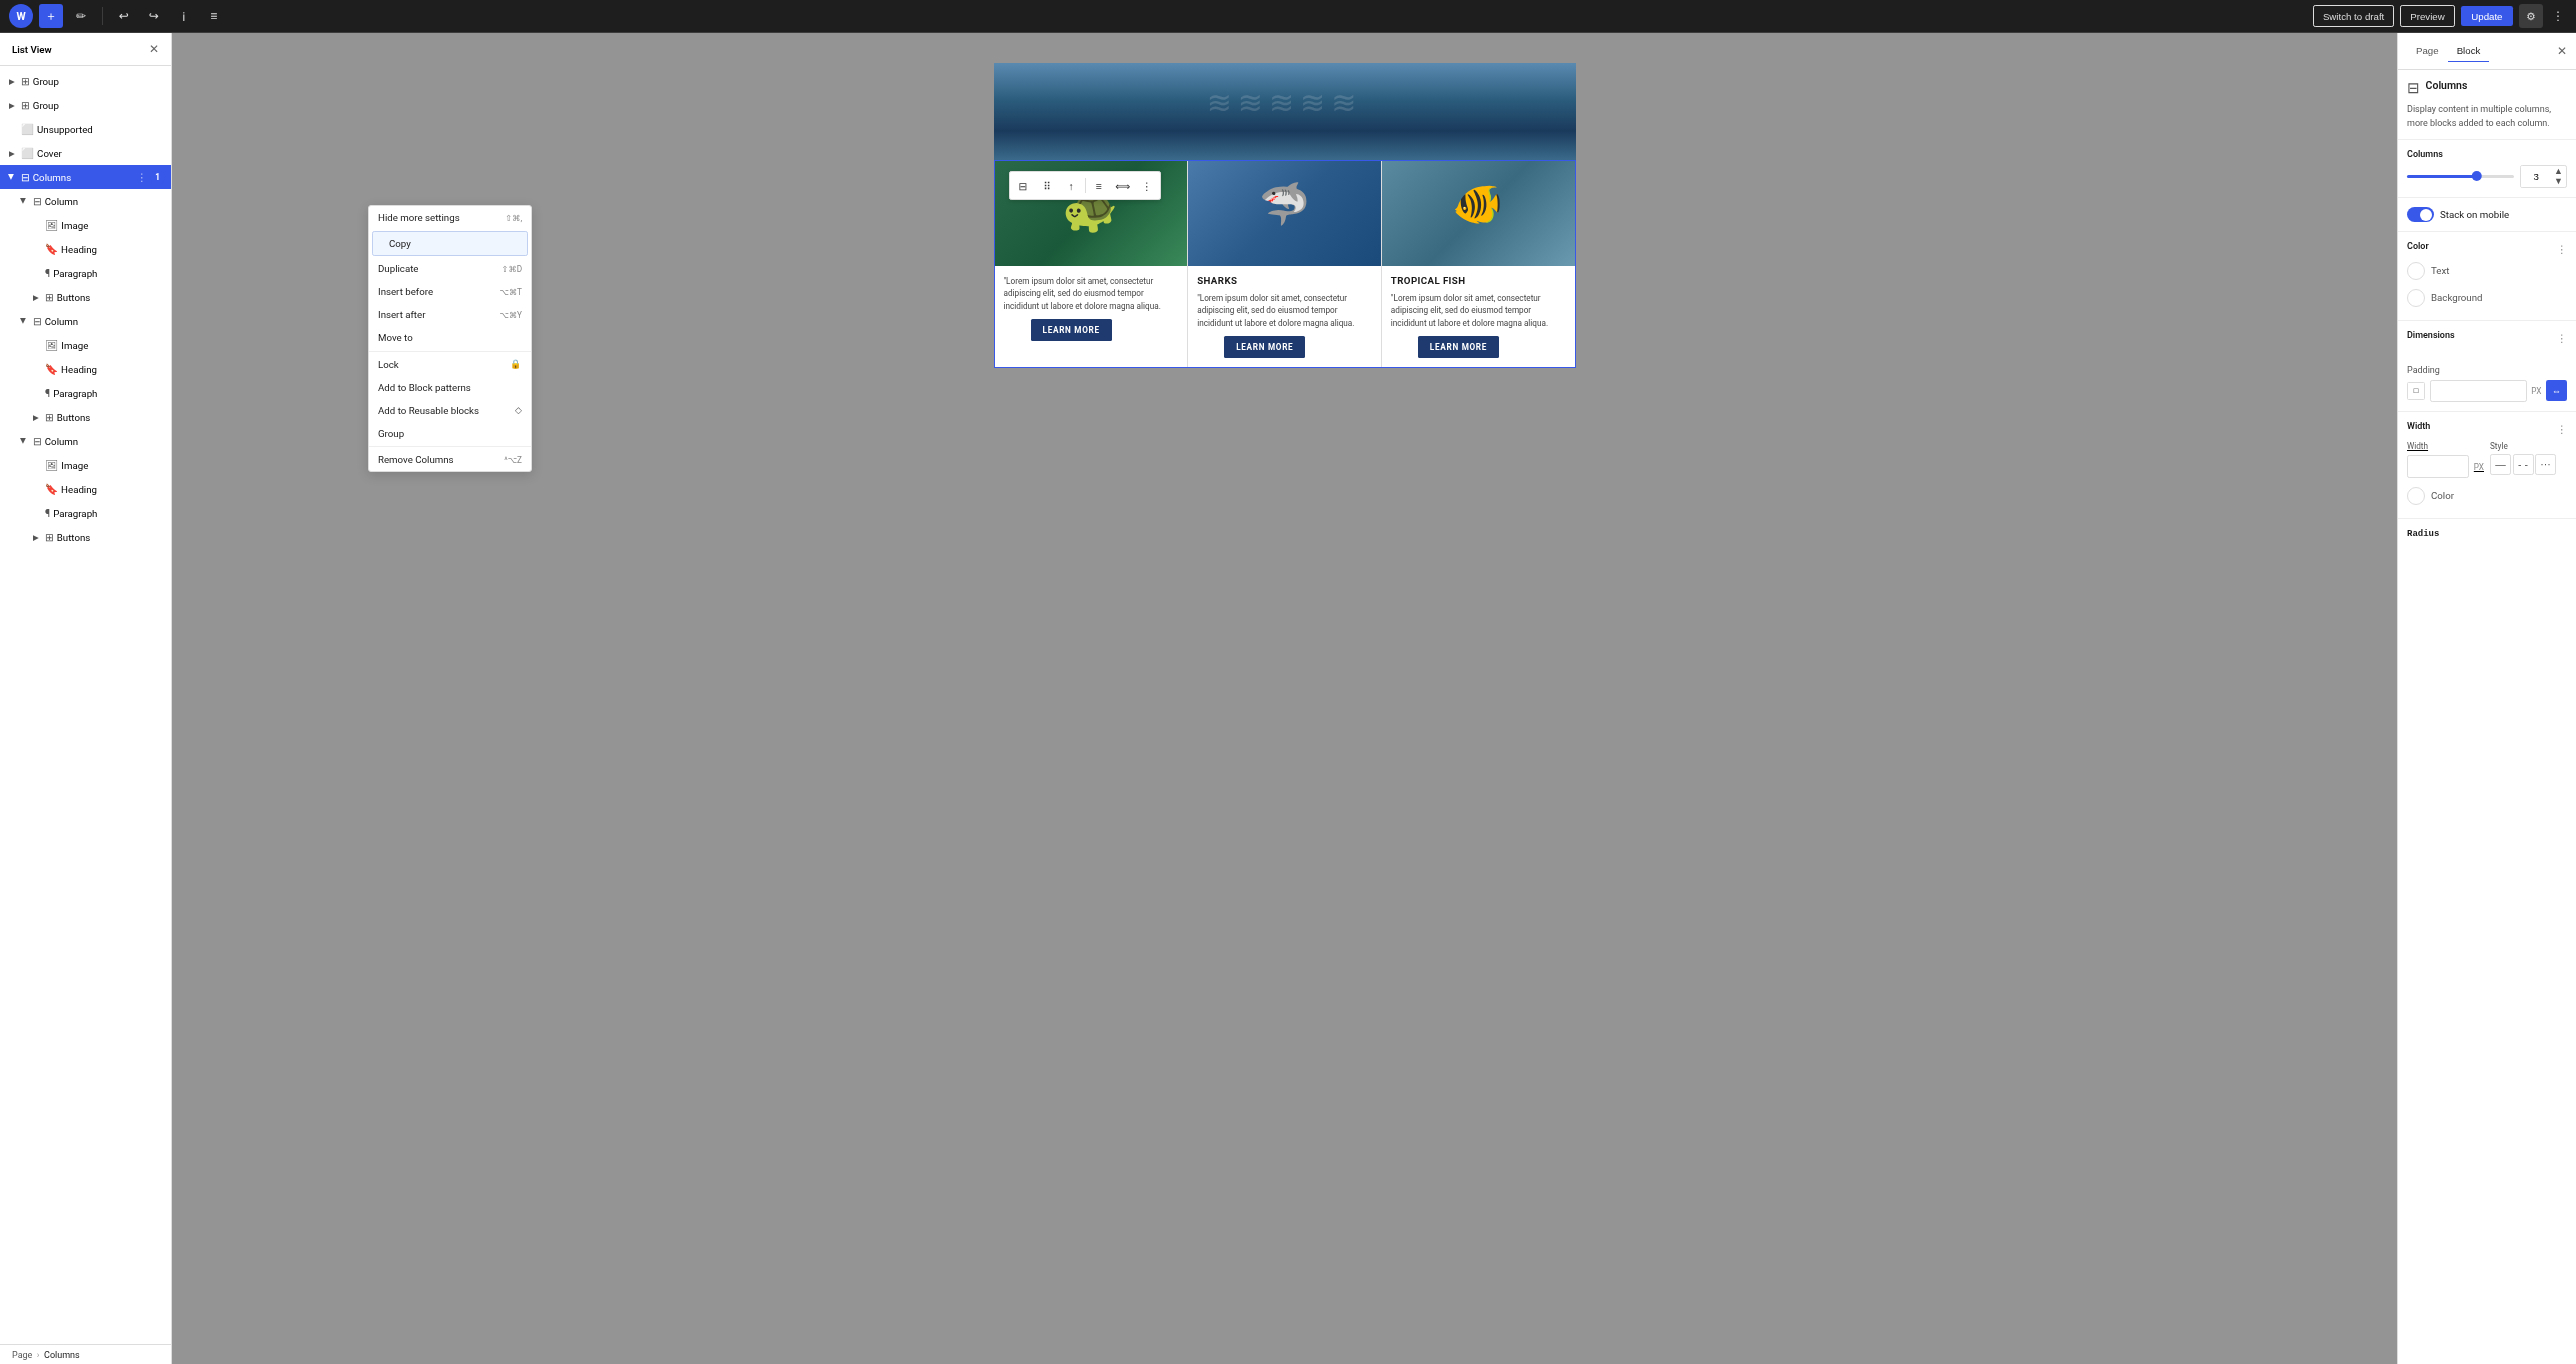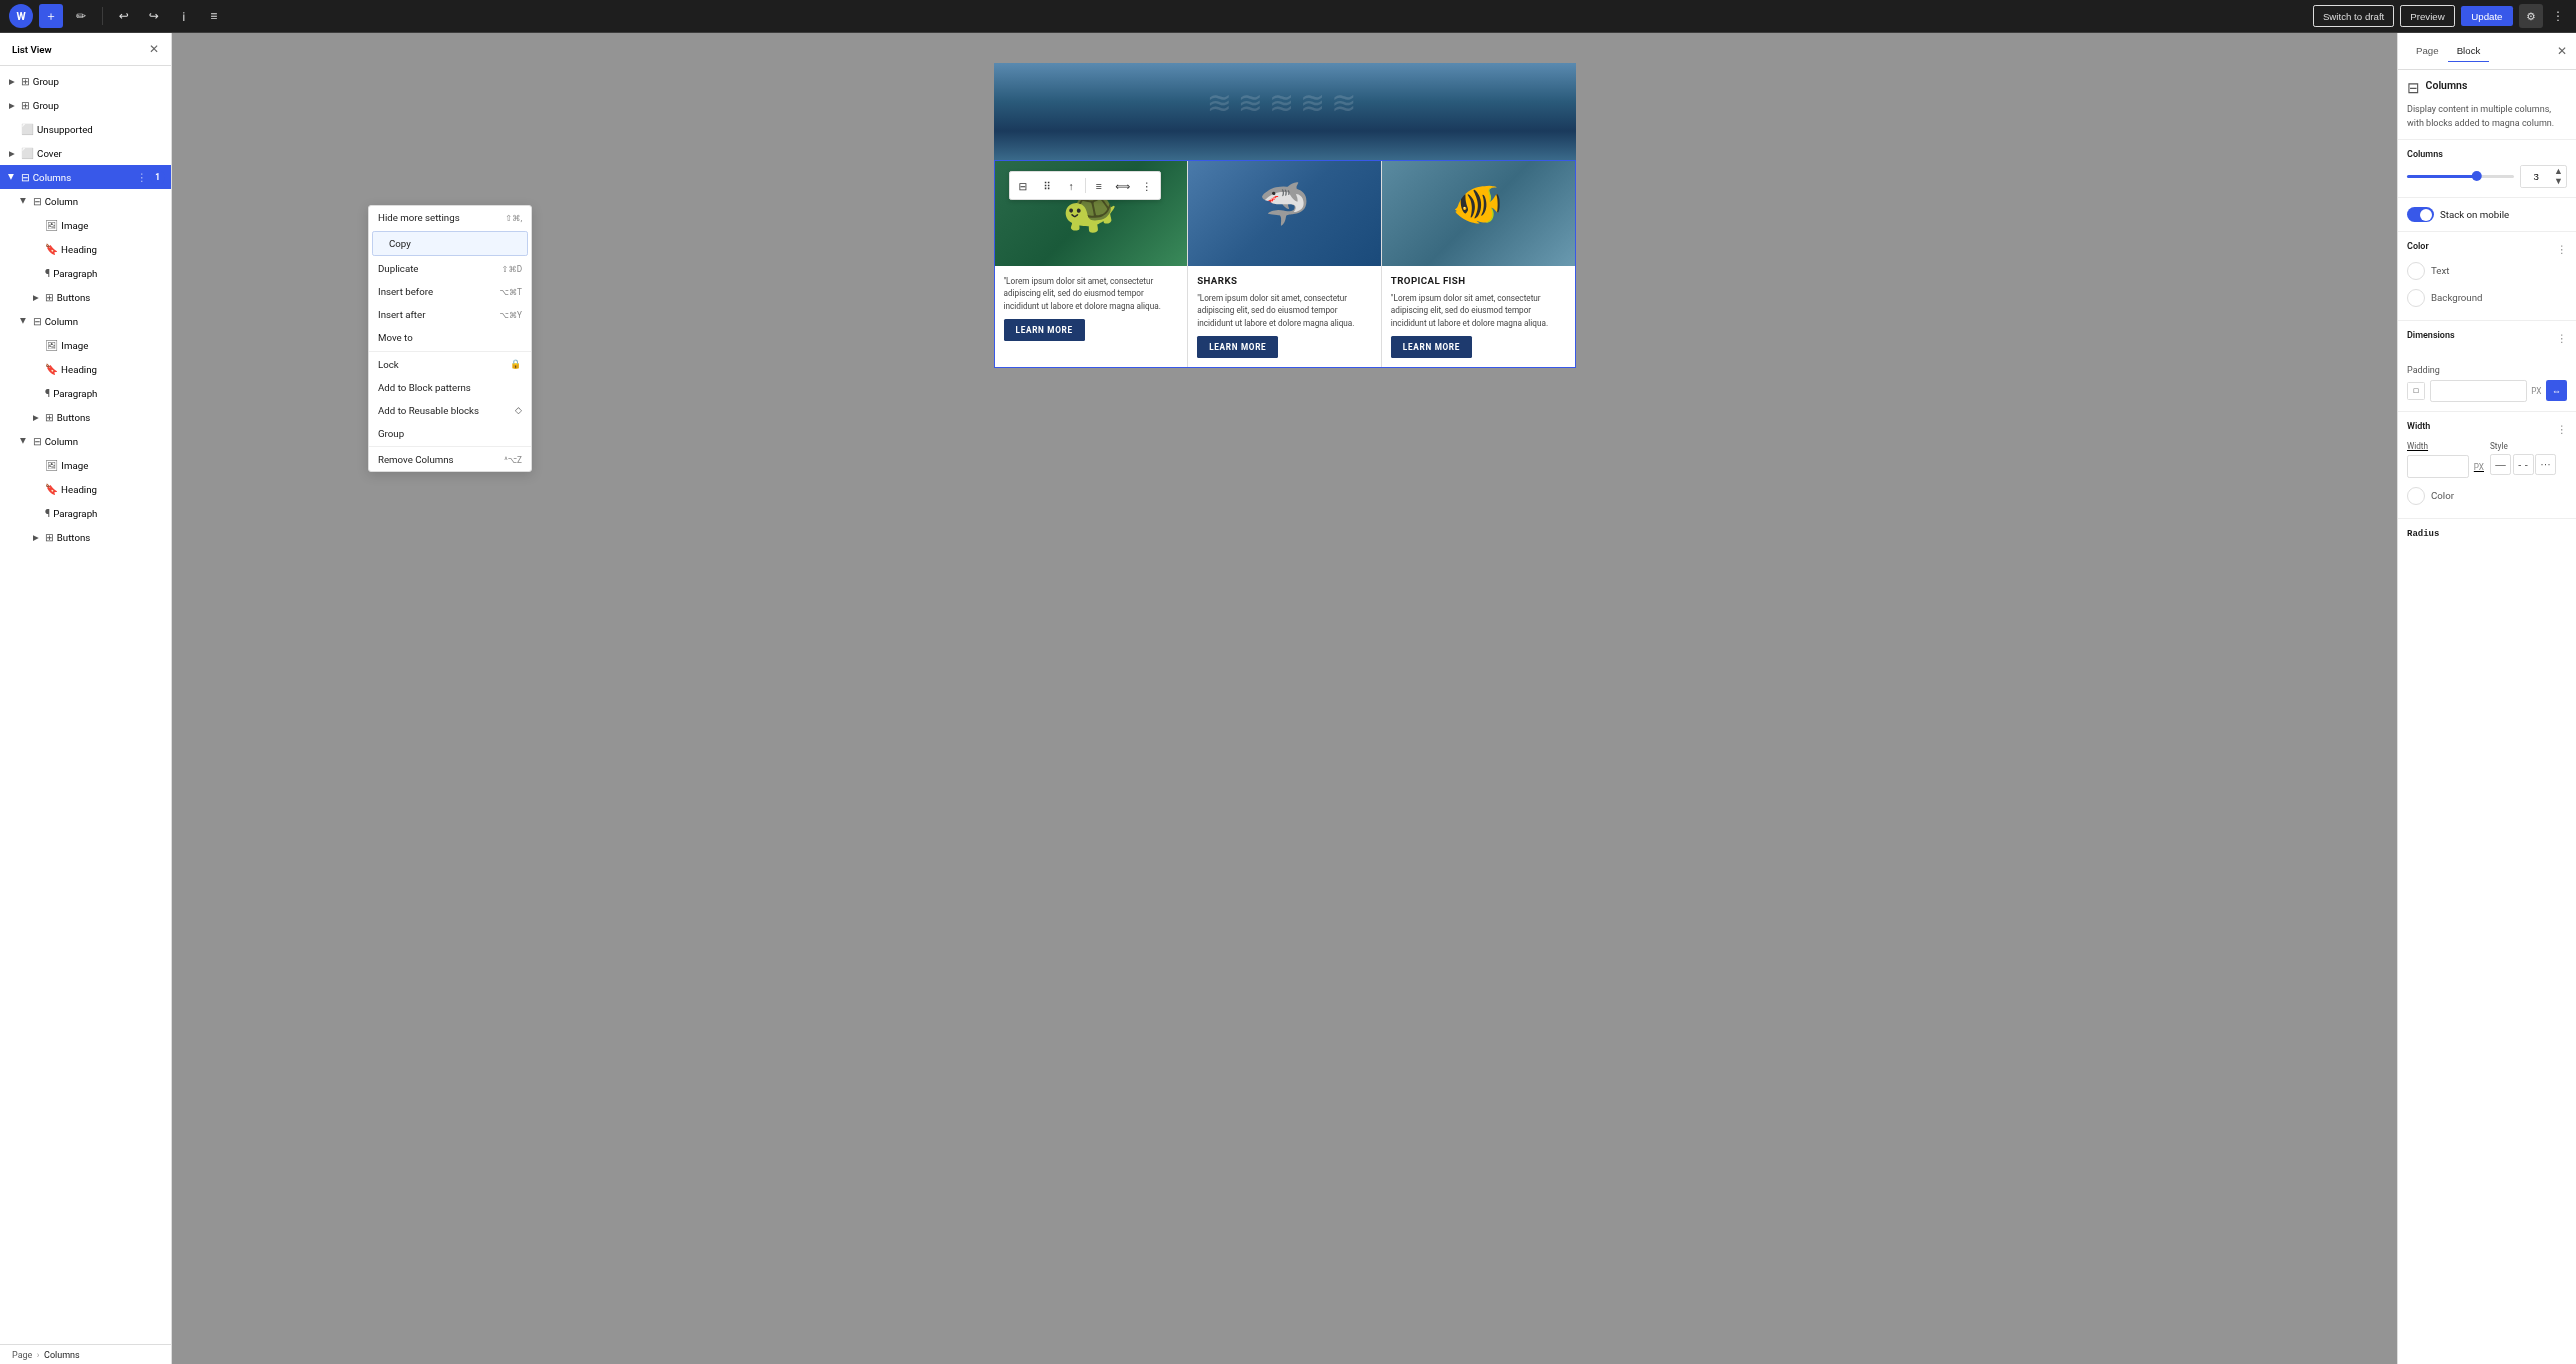--- a/index.html
+++ b/index.html
@@ -105,21 +105,21 @@
     .col-img-fish {
       background: linear-gradient(135deg, #5a8aa0 0%, #3a6a80 50%, #6a9ab0 100%); height: 105px;
       position: relative; overflow: hidden;
     }
     .col-img-fish::after { content: '🐠'; position: absolute; top: 18.7px; left: 50%; transform: translateX(-50%); font-size: 41px; }
 
     .col-content { padding: 9px; }
     .col-title { font-weight: 700; font-size: 9.7px; color: #1a1a1a; margin-bottom: 6px; letter-spacing: 0.4px; }
     .col-text { font-size: 8.2px; color: #444; line-height: 1.5; margin-bottom: 7.5px; }
     .col-btn {
-      display: inline-block; background: #1e3a6e; color: white; padding: 6px 12px; font-size: 8.2px; font-weight: 700; letter-spacing: 0.7px; text-decoration: none; border-radius: 1.5px; cursor: pointer;
+      display: inline-block; background: #1e3a6e; color: white; padding: 6px 12px; font-size: 8.2px; font-weight: 700; letter-spacing: 0.7px; text-decoration: none; border-radius: 1.5px; cursor: pointer; margin-left: 27px;
     }
 
     
     .context-menu {
       position: absolute; top: 172px; left: 196px; background: white; border: 0.7px solid #ddd; border-radius: 3px; box-shadow: 0 3px 12px rgba(0,0,0,0.15); width: 164px; z-index: 100; overflow: hidden;
     }
     .ctx-item {
       display: flex; align-items: center; justify-content: space-between; padding: 6px 9px; cursor: pointer; font-size: 9.7px; color: #1a1a1a;
     }
     .ctx-item.highlighted { background: #f0f6ff; border: 0.7px solid #c0d0f0; margin: 1.5px 3px; border-radius: 2.2px; padding: 6px 16px; }
@@ -448,21 +448,21 @@
       <button class="rp-close">✕</button>
     </div>
 
     <div class="rp-section">
       <div class="rp-block-header">
         <span class="rp-block-icon">⊟</span>
         <div>
           <div class="rp-block-title">Columns</div>
         </div>
       </div>
-      <div class="rp-block-desc">Display content in multiple columns, with blocks added to magna column.</div>
+      <div class="rp-block-desc">Display content in multiple columns, more blocks added to each column.</div>
     </div>
 
     <div class="rp-section">
       <div class="rp-label-row">
         <span class="rp-label">Columns</span>
       </div>
       <div class="slider-container">
         <div class="slider-track">
           <div class="slider-fill"></div>
           <div class="slider-thumb"></div>

